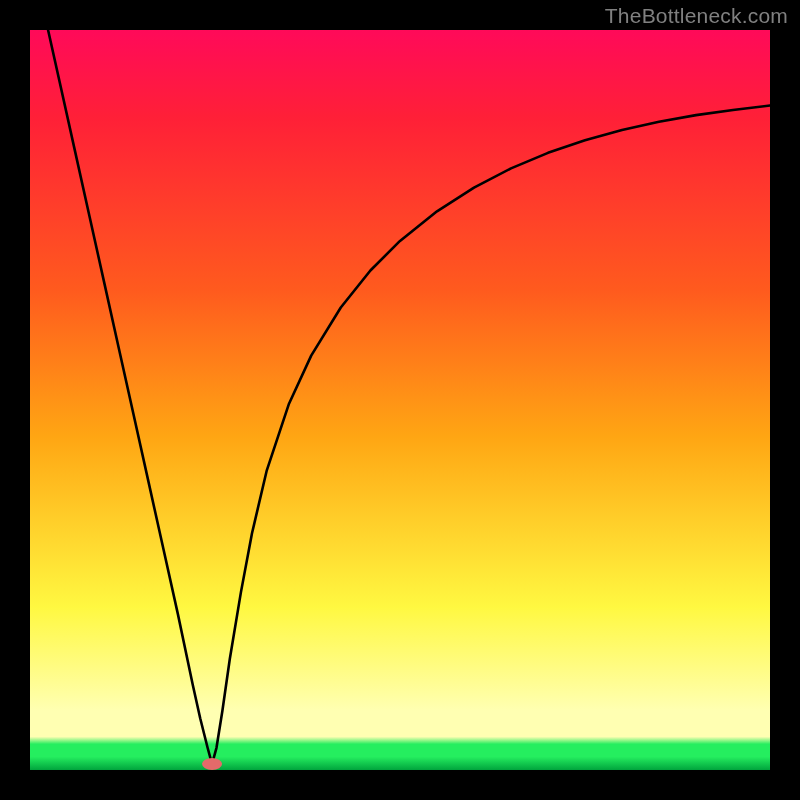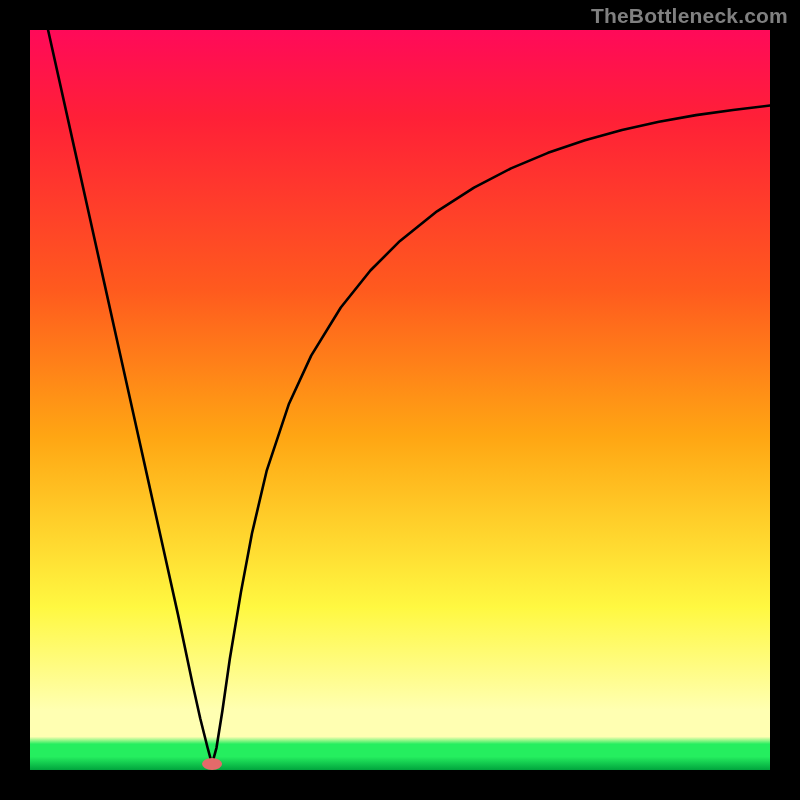--- a/index.html
+++ b/index.html
@@ -26,21 +26,21 @@
     width: 740px;
     height: 740px;
     
   }
   .watermark {
     position: absolute;
     top: 4px;
     right: 12px;
     color: #808080;
     font-size: 21px;
-    font-weight: 700;
+    font-weight: 400;
     letter-spacing: 0.2px;
     text-align: right;
   }
   svg.curve {
     position: absolute;
     top: 0;
     left: 0;
     width: 740px;
     height: 740px;
     overflow: visible;

